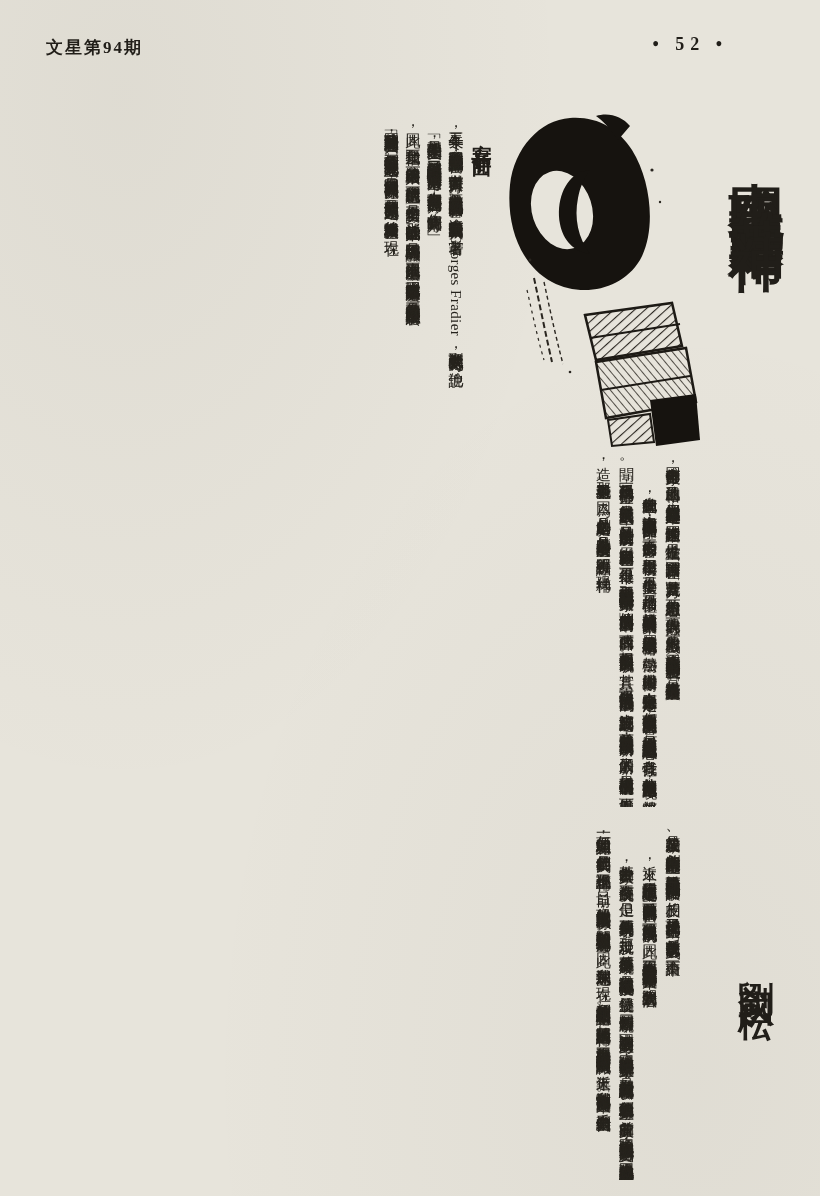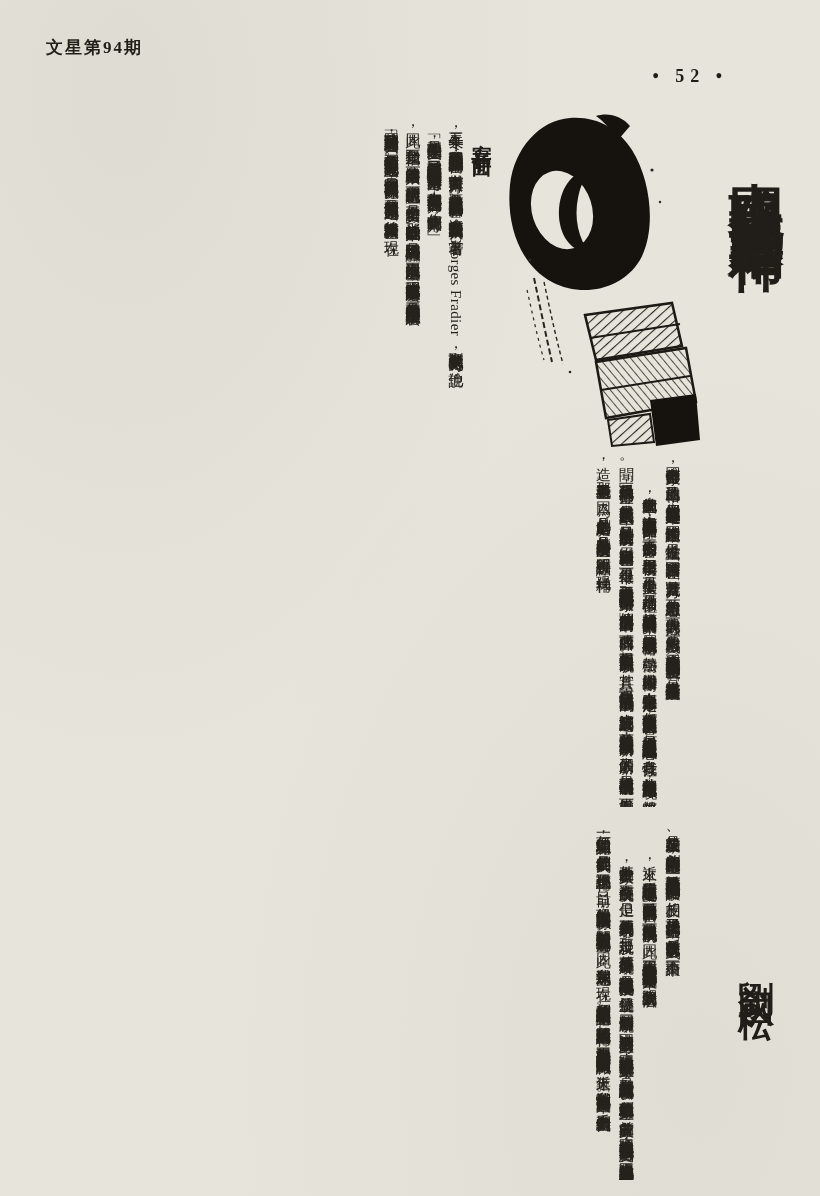--- a/index.html
+++ b/index.html
@@ -15,21 +15,21 @@
     font-family:"Liberation Serif","DejaVu Serif",serif;
     color:#211e19;
   }
   
   .issue{
     position:absolute;left:46px;top:36px;
     font-size:17px;letter-spacing:2px;font-weight:bold;text-align:center;
   }
   .pageno{
     position:absolute;right:92px;top:34px;
-    font-size:18px;letter-spacing:6px;font-weight:bold;margin-top:32px;
+    font-size:18px;letter-spacing:6px;font-weight:bold;
   }
   
   .vtitle{
     position:absolute;top:138px;right:36px;height:640px;
     writing-mode:vertical-rl;text-orientation:mixed;
     font-size:55px;font-weight:bold;letter-spacing:6px;line-height:1;
   }
   .vauthor{
     position:absolute;top:952px;right:46px;height:200px;
     writing-mode:vertical-rl;text-orientation:mixed;

